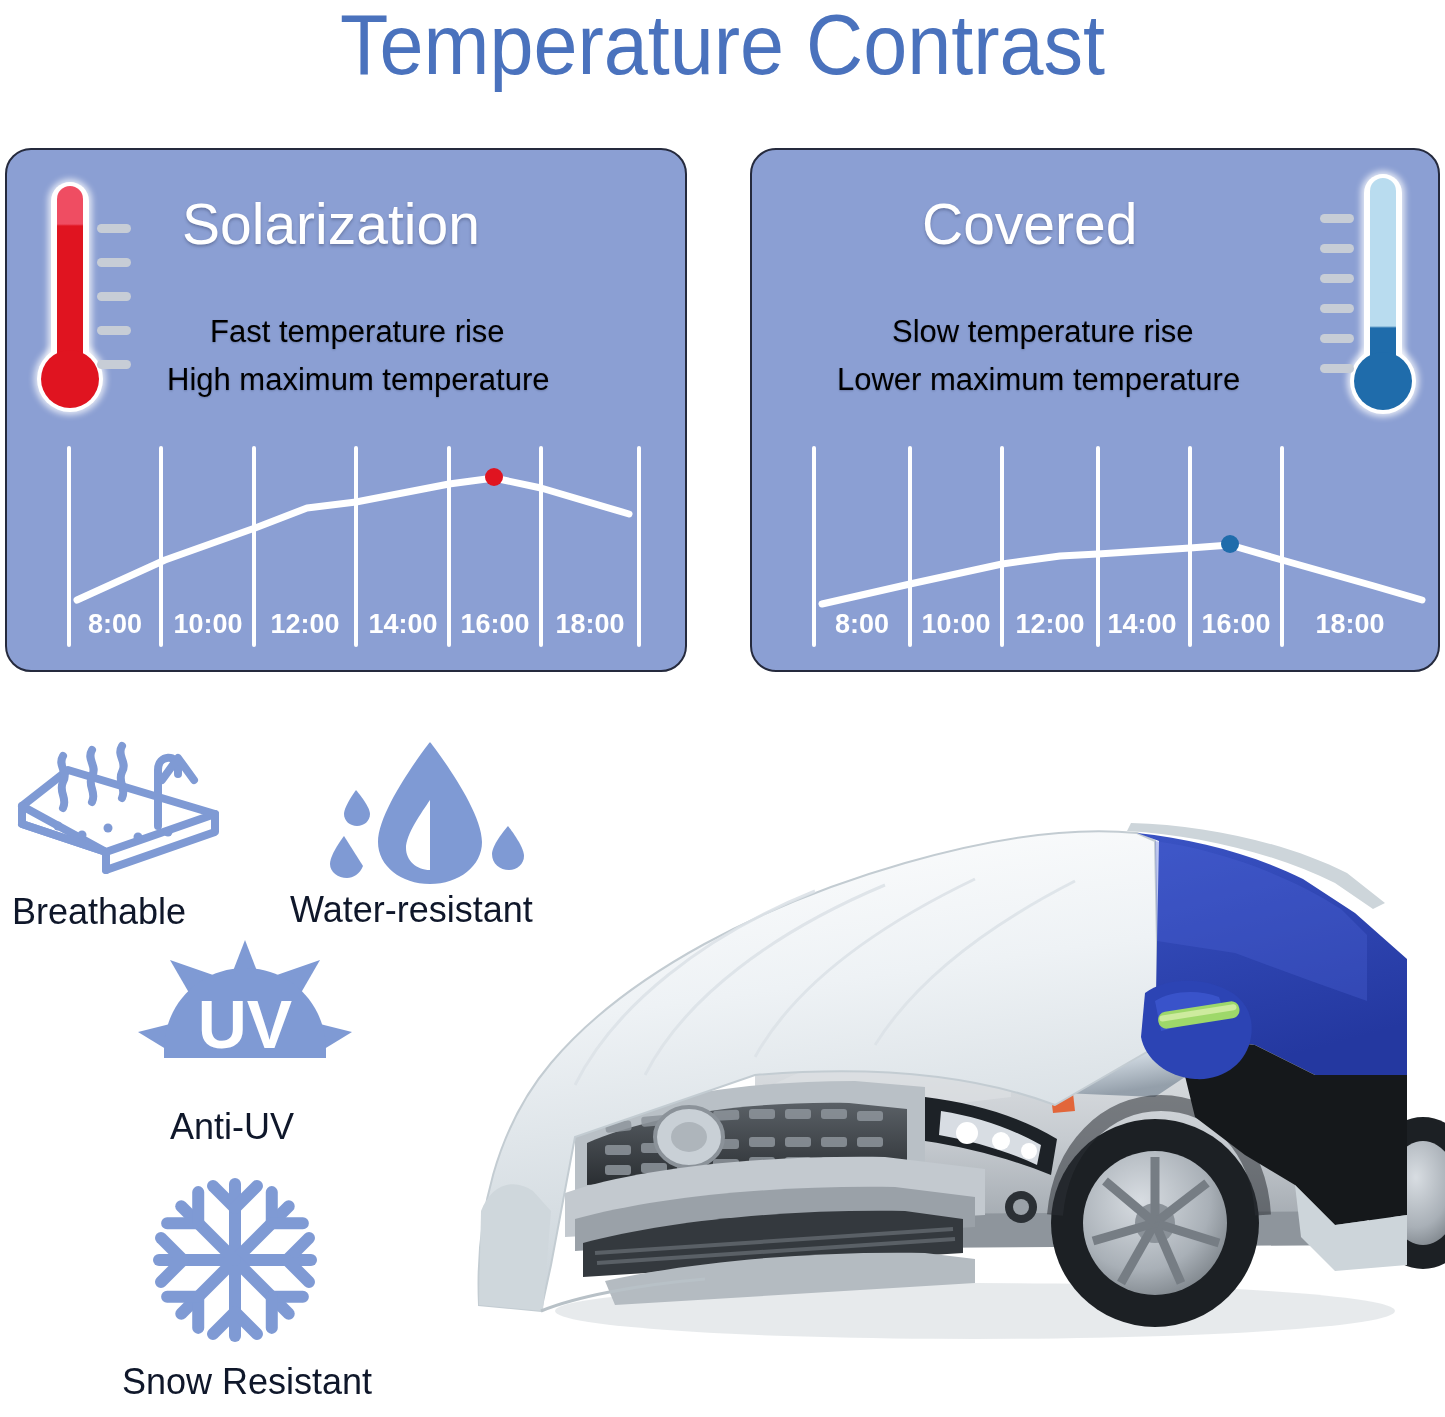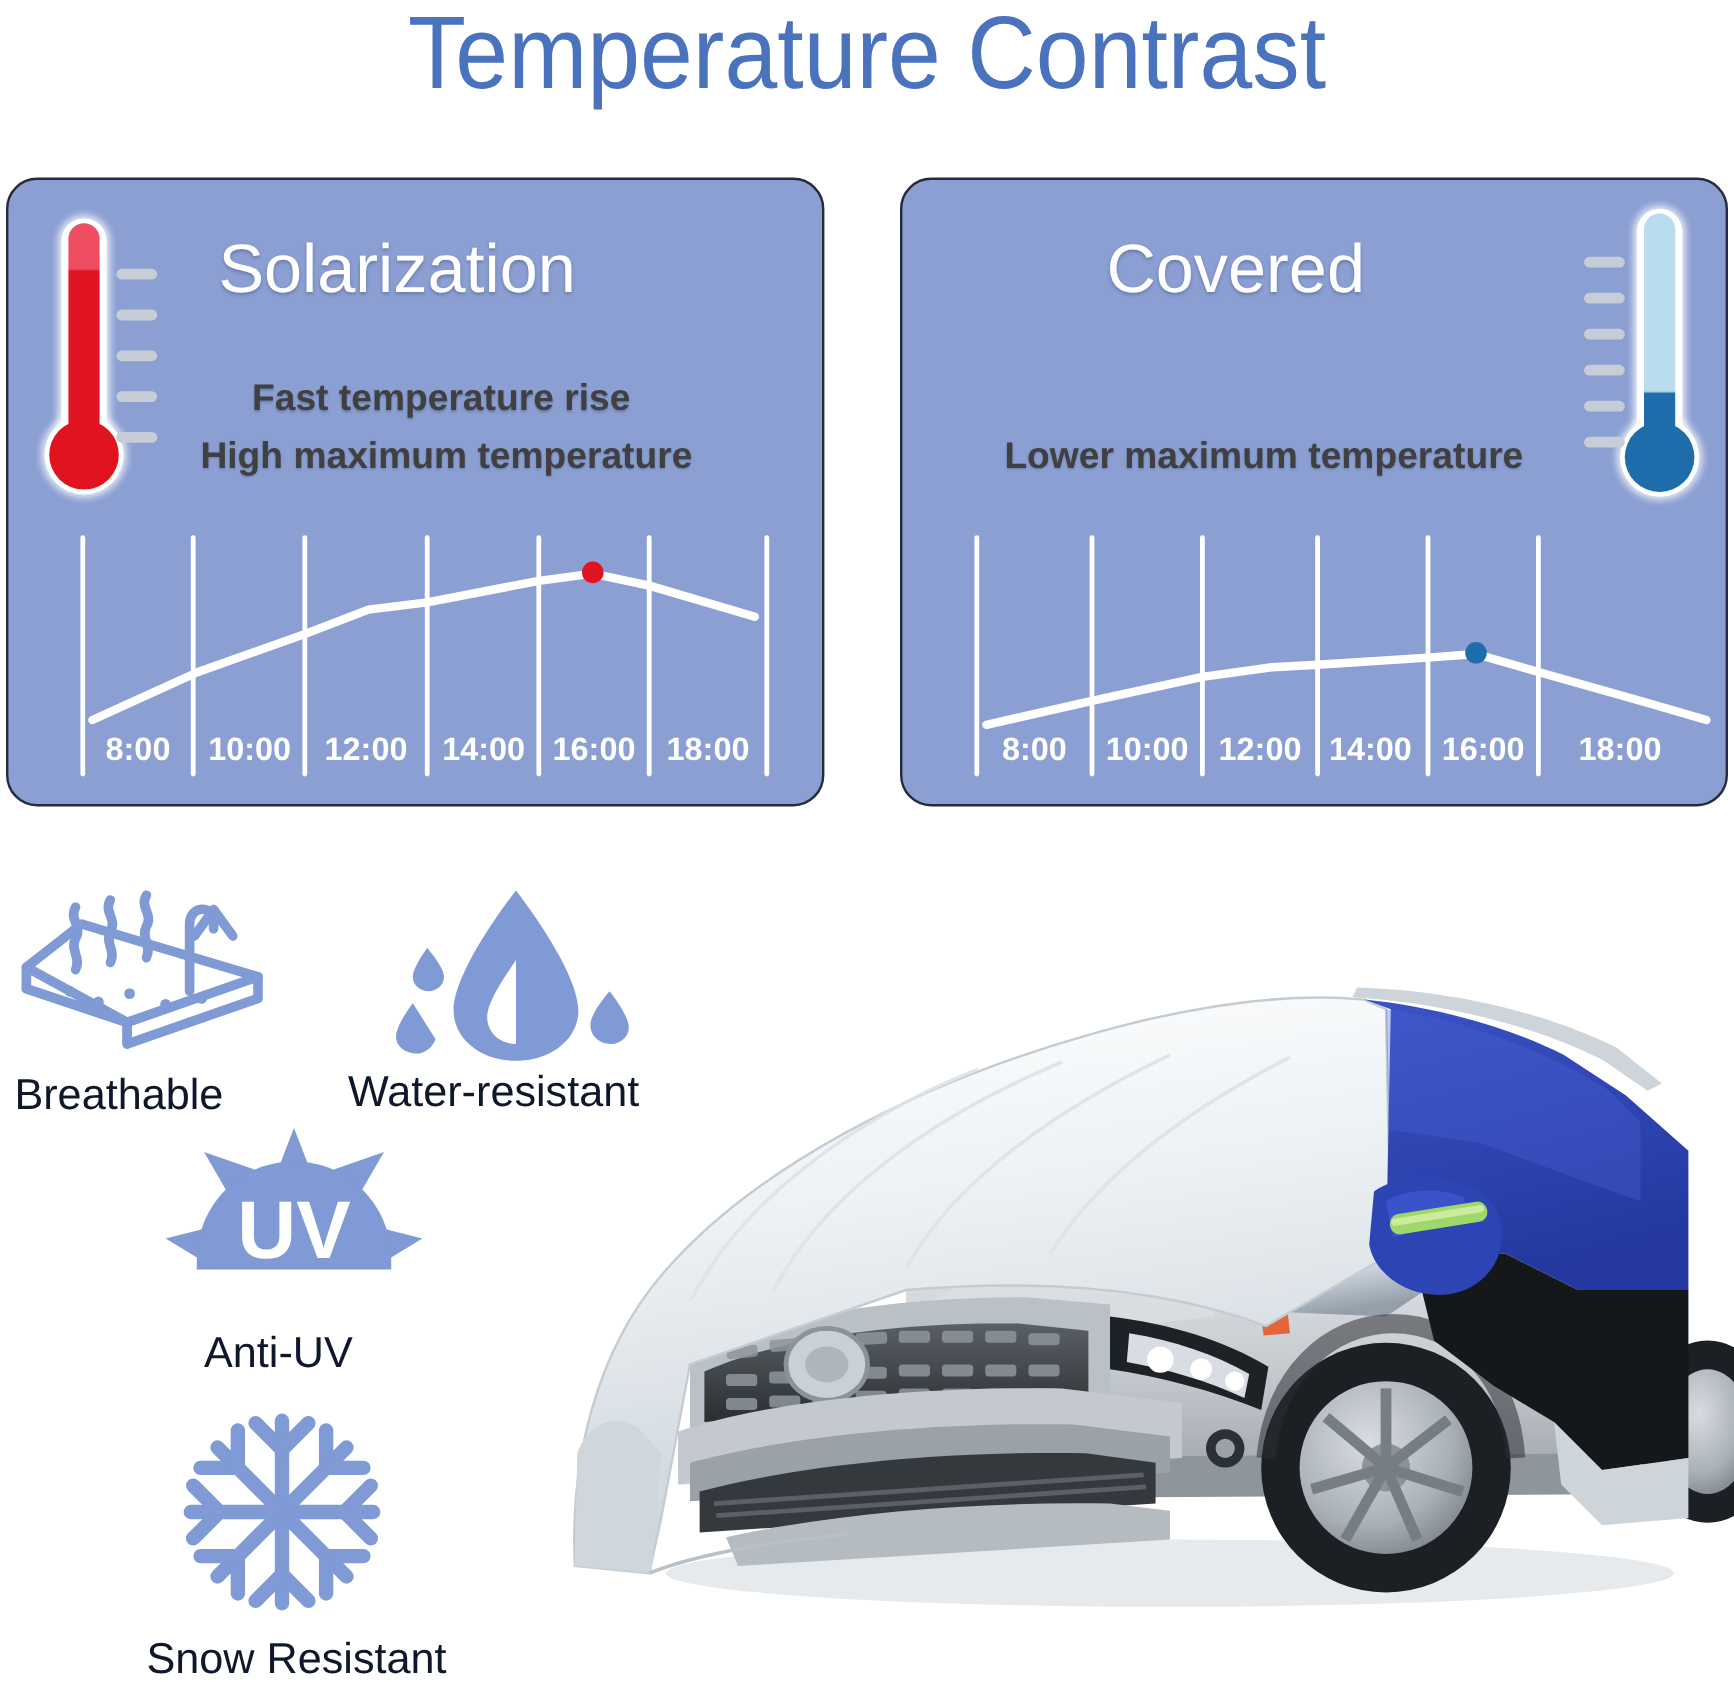--- a/index.html
+++ b/index.html
@@ -65,22 +65,22 @@
     text-shadow: 0 2px 3px rgba(40,50,80,0.35);
     white-space: nowrap;
   }
   .panel-left .panel-heading  { left: 175px; }
   .panel-right .panel-heading { left: 170px; }
 
   .panel-sub {
     position: absolute;
     font-size: 31px;
     line-height: 48px;
-    font-weight: 700;
-    color: #404040;
+    font-weight: 400;
+    color: #000000;
     text-shadow: 0 1px 2px rgba(40,50,80,0.3);
     white-space: nowrap;
   }
   .panel-left  .sub1 { left: 203px; top: 158px; }
   .panel-left  .sub2 { left: 160px; top: 206px; }
   .panel-right .sub1 { left: 140px; top: 158px; }
   .panel-right .sub2 { left: 85px;  top: 206px; }
 
   
   .thermo { position: absolute; }
@@ -246,20 +246,21 @@
       <div class="mercury-bulb"></div>
       <div class="tick" style="top:44px;"></div>
       <div class="tick" style="top:74px;"></div>
       <div class="tick" style="top:104px;"></div>
       <div class="tick" style="top:134px;"></div>
       <div class="tick" style="top:164px;"></div>
       <div class="tick" style="top:194px;"></div>
     </div>
 
     <div class="panel-heading">Covered</div>
+    <div class="panel-sub sub1">Slow temperature rise</div>
     <div class="panel-sub sub2">Lower maximum temperature</div>
 
     <div class="chart chart-right">
       <svg width="660" height="215" viewBox="0 0 660 215" xmlns="http://www.w3.org/2000/svg">
         <g stroke="#ffffff" stroke-width="4" stroke-linecap="round">
           <line x1="44" y1="8" x2="44" y2="205"></line>
           <line x1="140" y1="8" x2="140" y2="205"></line>
           <line x1="232" y1="8" x2="232" y2="205"></line>
           <line x1="328" y1="8" x2="328" y2="205"></line>
           <line x1="420" y1="8" x2="420" y2="205"></line>

